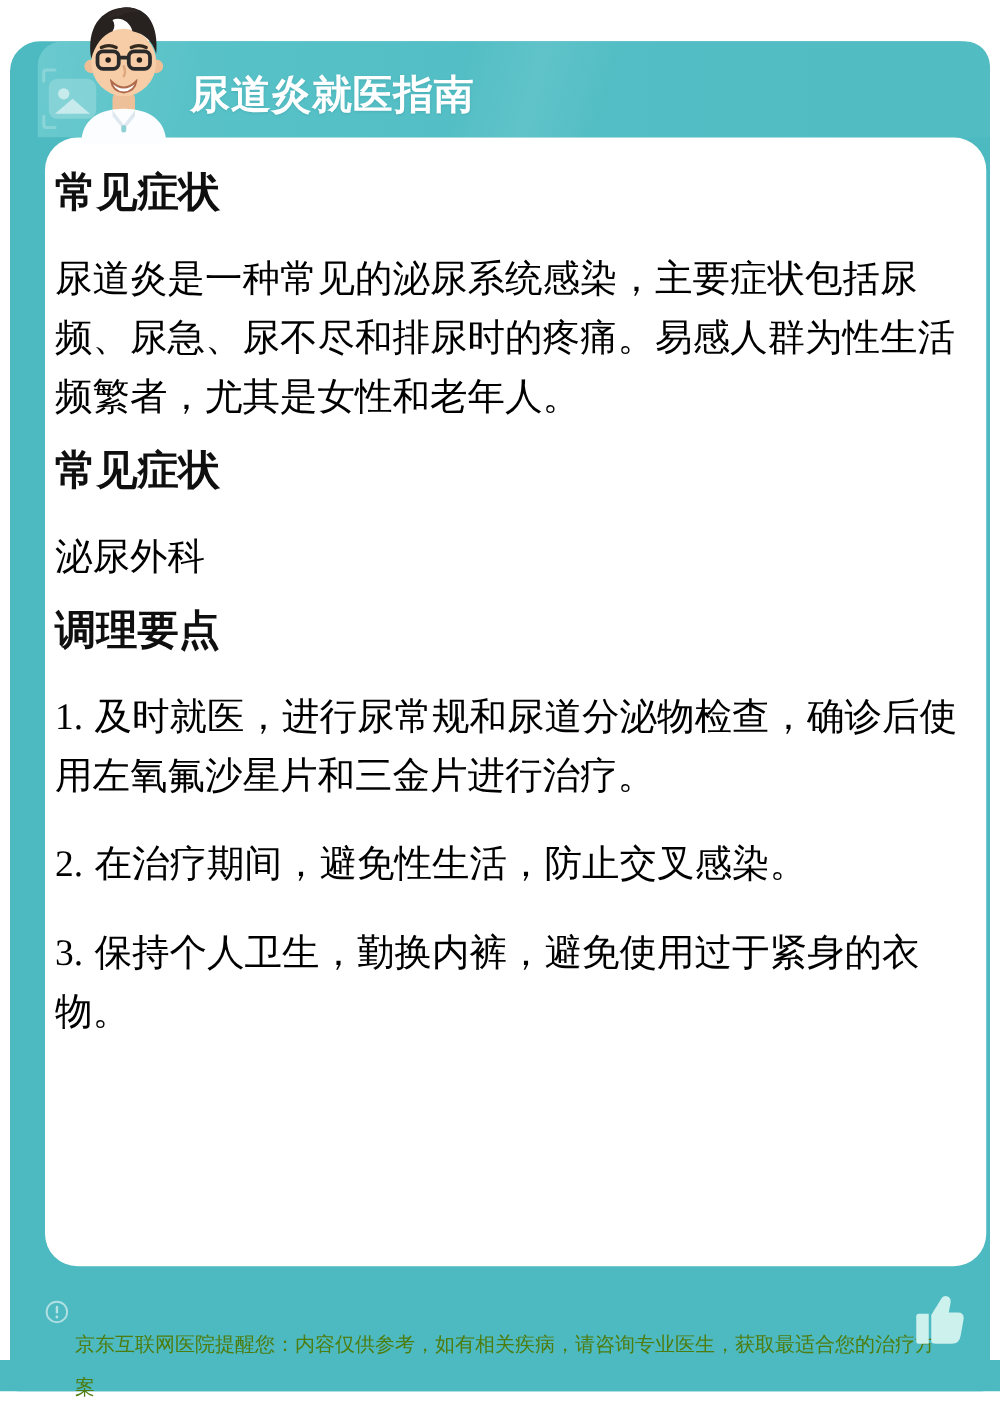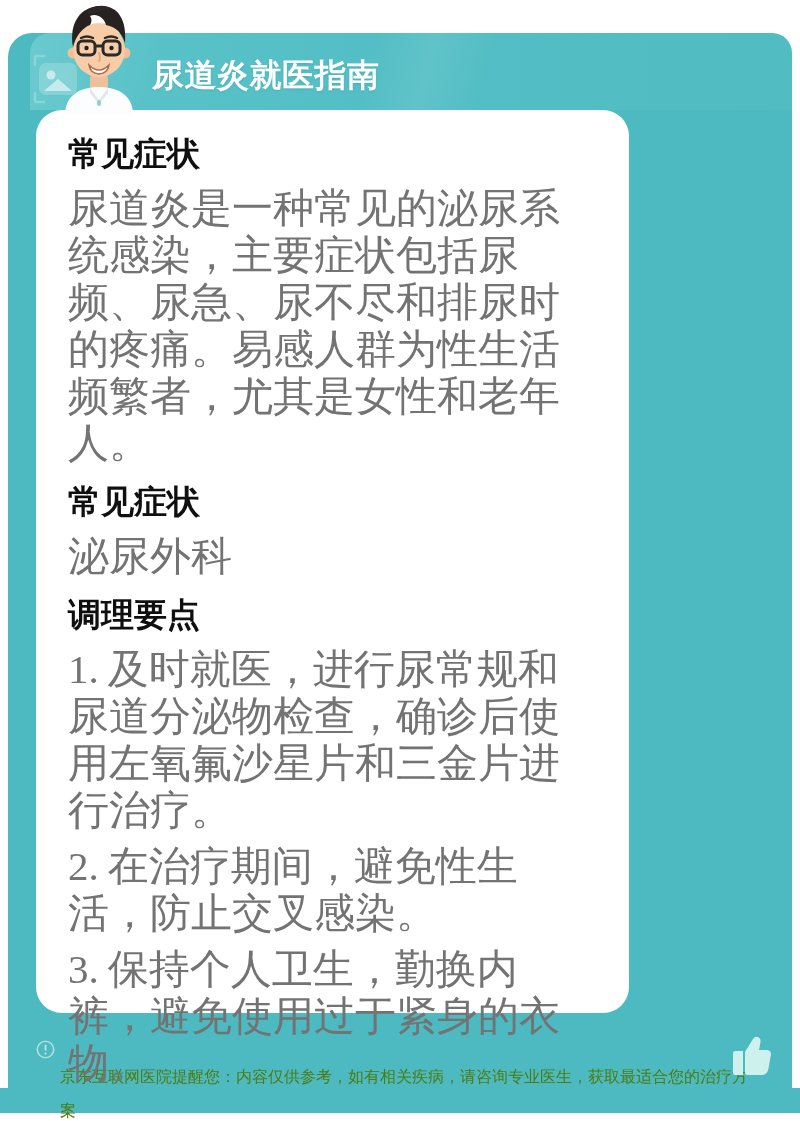--- a/index.html
+++ b/index.html
@@ -34,31 +34,31 @@
   
   .title{
     position:absolute;left:152px;top:56px;z-index:5;
     font-size:32px;font-weight:bold;color:#ffffff;line-height:38px;
     letter-spacing:0.5px;
     text-shadow:0 1px 2px rgba(0,60,70,0.12);
     text-align:right;
   }
   
   .card{
-    position:absolute;left:36px;top:110px;width:593px;height:903px;
+    position:absolute;left:36px;top:110px;width:753px;height:903px;
     background:#ffffff;border-radius:26px;z-index:4;
-    box-sizing:border-box;padding:24px 32px;
+    box-sizing:border-box;padding:24px 8px;
     color:#141414;
   }
   .card h2{
     margin:13px 0 0;font-size:33px;line-height:44px;font-weight:bold;color:#0f0f0f;
   }
   .card h2:first-child{margin-top:-2px;}
   .card p{
-    margin:9px 0 0;font-size:41px;line-height:47px;color:#737373;
+    margin:24px 0 0;font-size:30px;line-height:47px;color:#000000;
   }
   .num{font-family:"Liberation Serif","DejaVu Serif",serif;margin-right:9px;}
   
   .footer-text{
     position:absolute;left:60px;top:1028px;width:700px;z-index:3;
     font-size:16px;line-height:34px;color:#4d7c0f;margin-top:32px;
   }
   .info-icon{position:absolute;left:36px;top:1040px;z-index:3;}
   .thumb-icon{position:absolute;left:731px;top:1031px;z-index:4;cursor:pointer;}
 </style>

